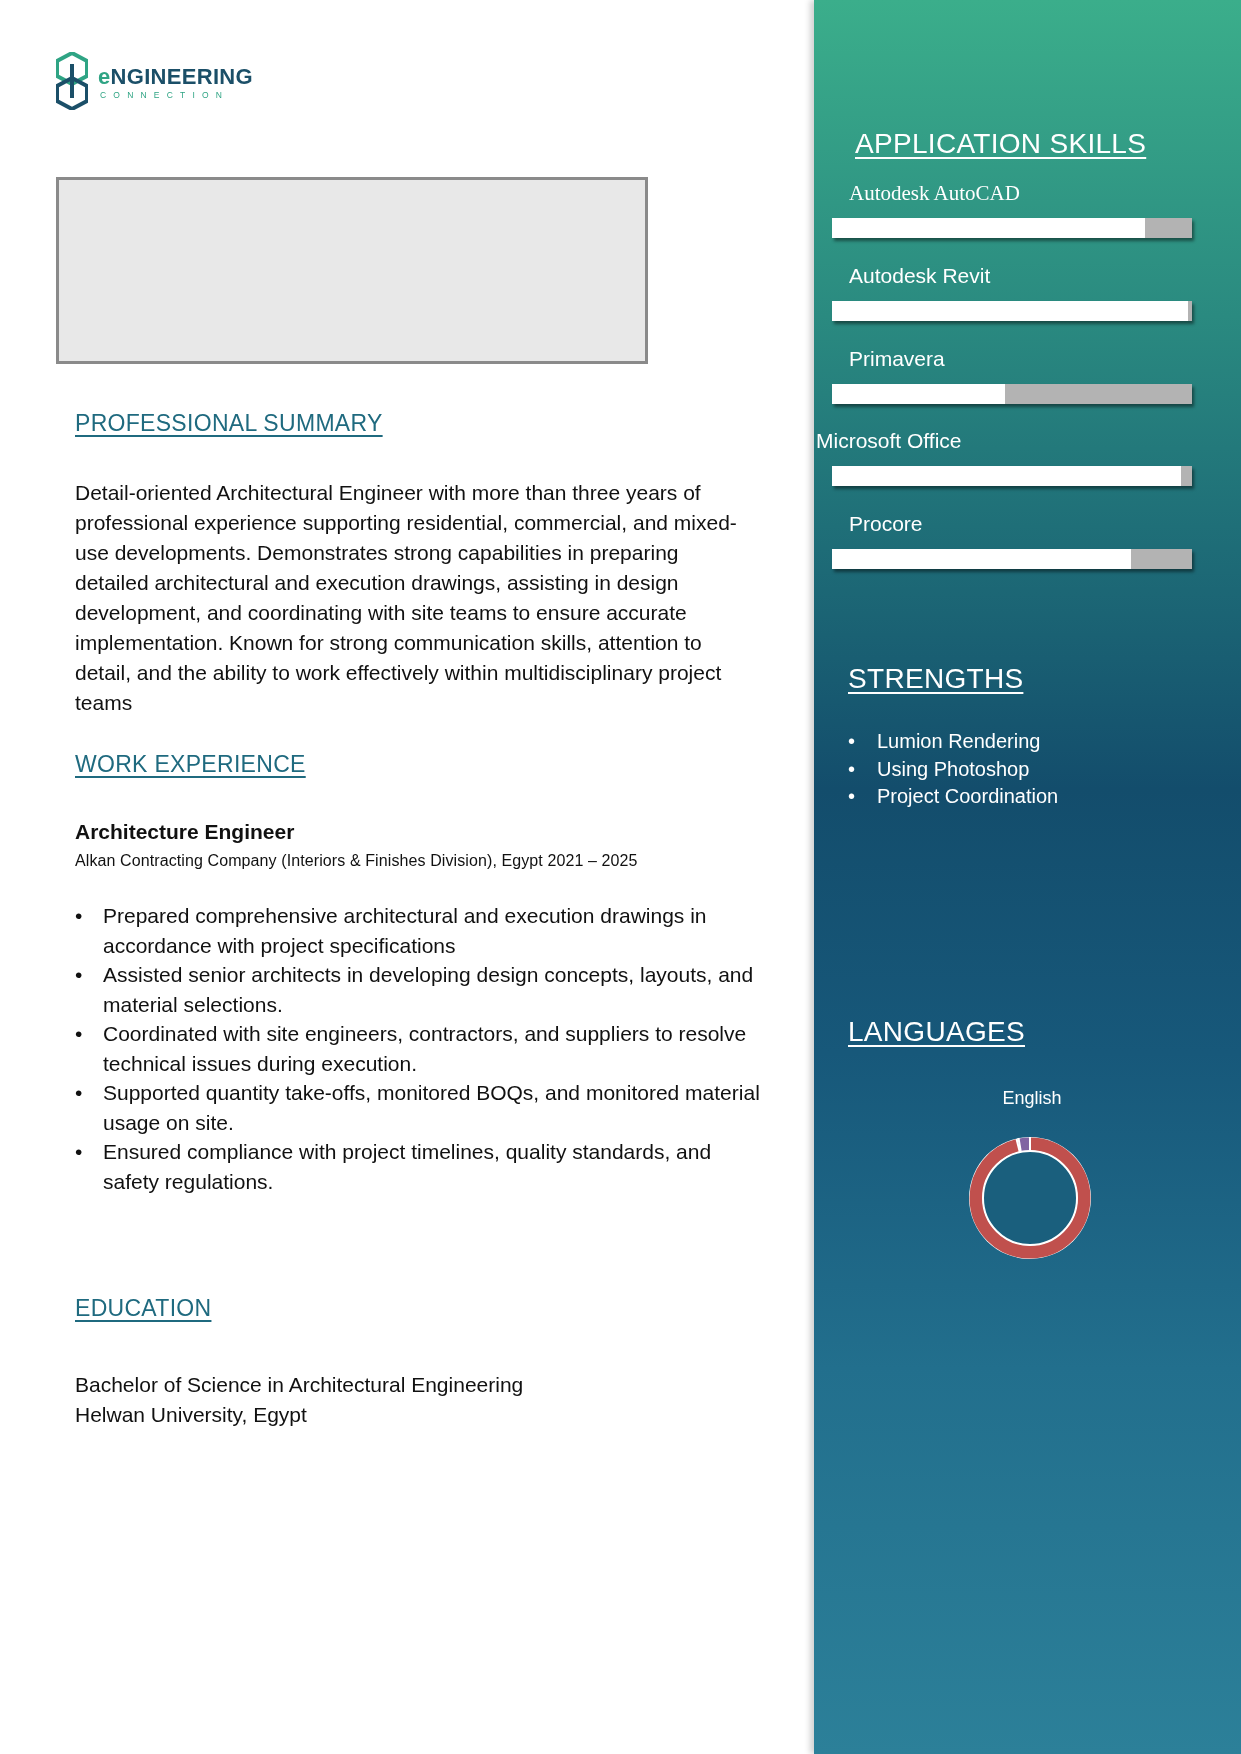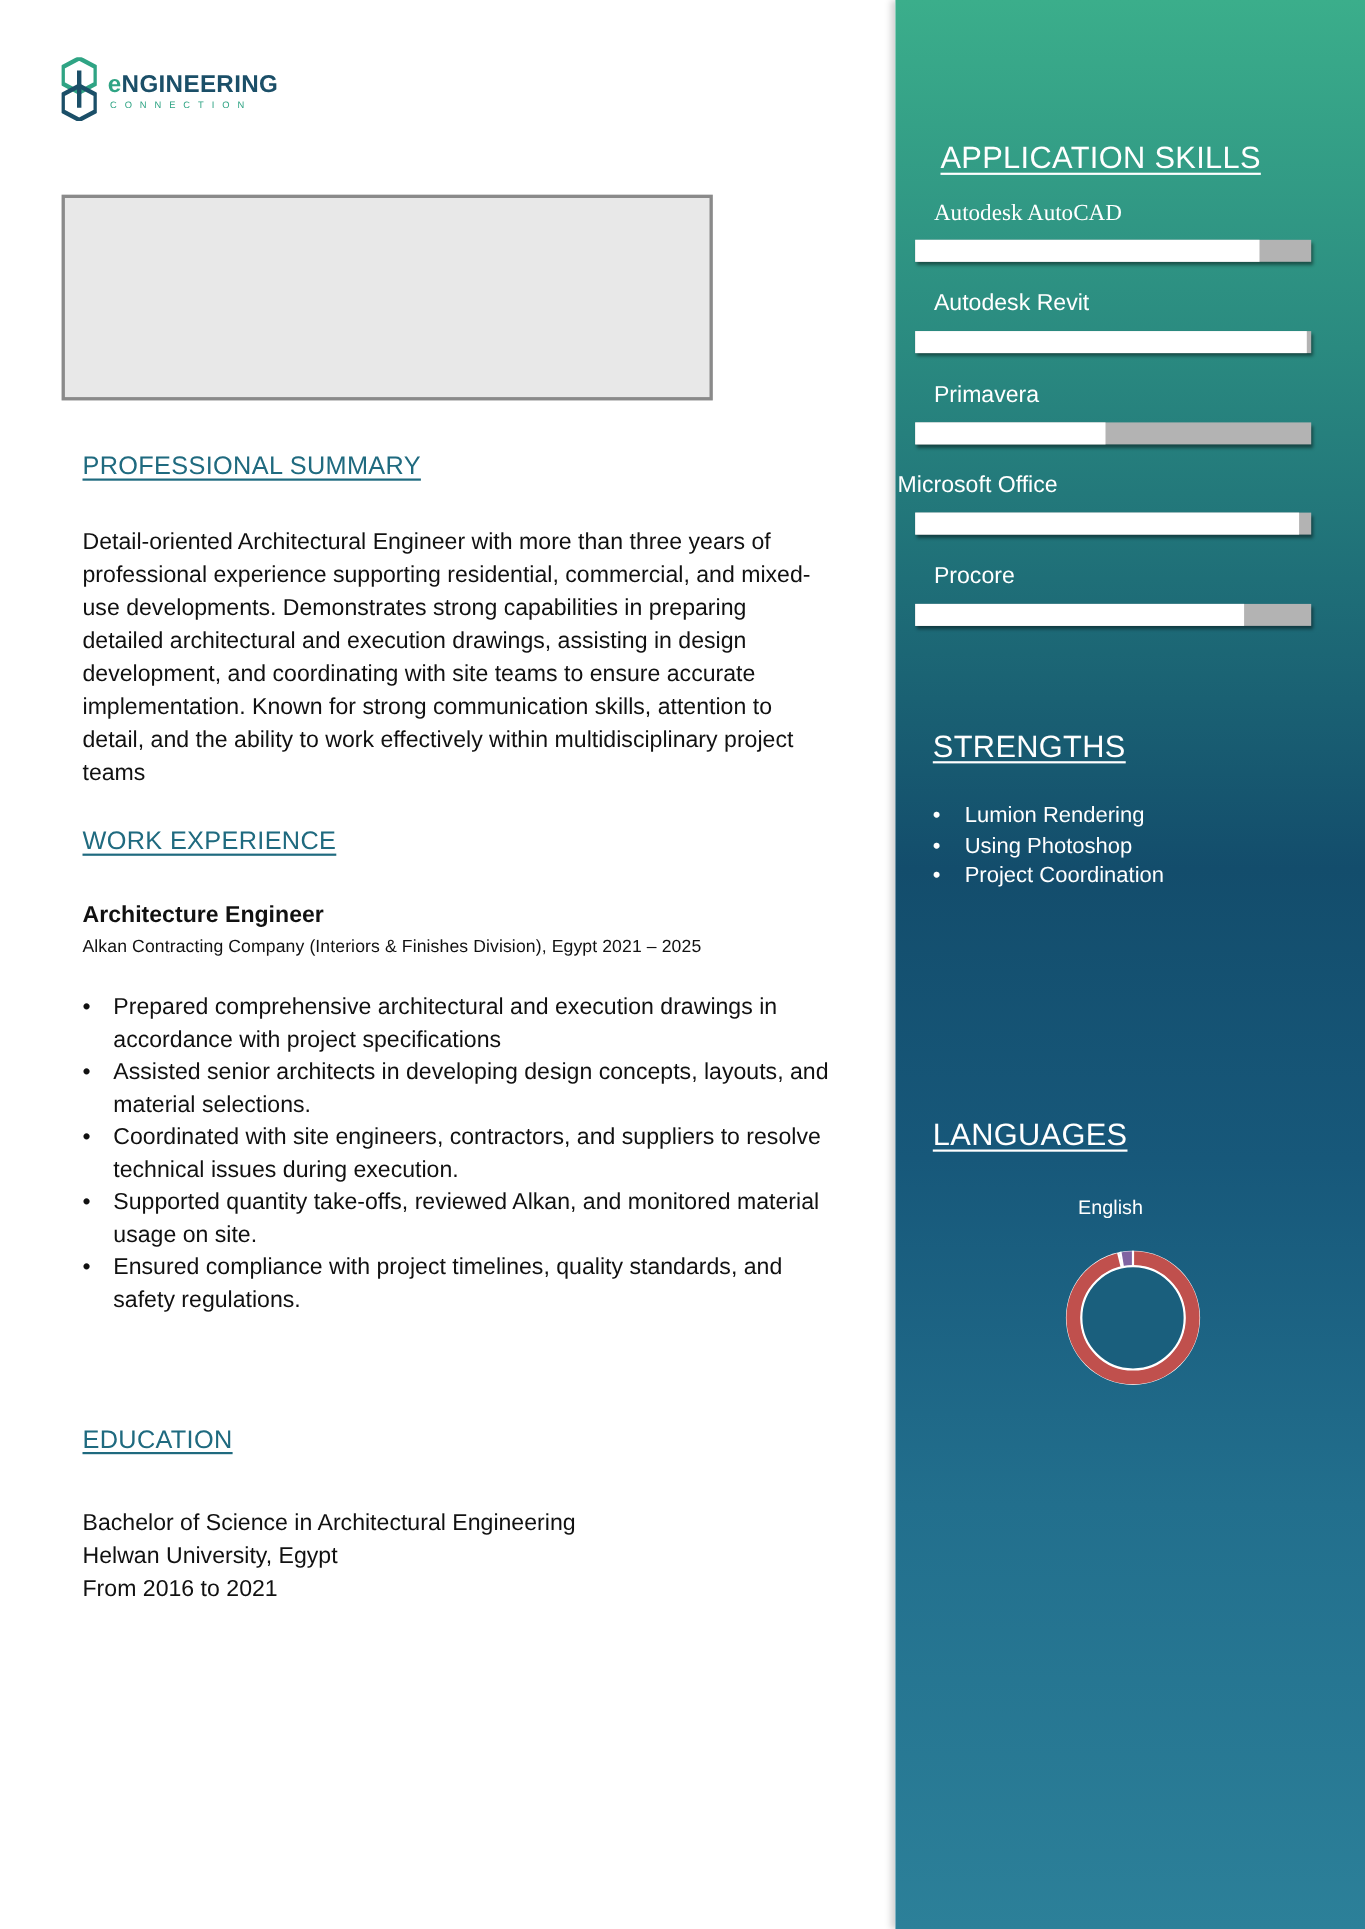--- a/index.html
+++ b/index.html
@@ -33,21 +33,21 @@
   .sidebar { left:814px; top:0; width:427px; height:1754px;
     background:linear-gradient(180deg,#3bae8b 0%,#2a8a80 18%,#1f6f78 30%,#134d6c 45%,#17587a 60%,#226f8d 78%,#2c8099 100%);
     box-shadow:-4px 0 6px rgba(0,0,0,0.18); }
   .side-title { font-size:28px; color:#ffffff; text-decoration:underline; text-underline-offset:4px; text-decoration-thickness:1.5px; letter-spacing:0.3px; }
   .skill-label { font-size:21px; color:#ffffff; }
   .bar { position:absolute; left:832px; width:360px; height:20px; background:#b3b3b3; box-shadow:2px 3px 3px rgba(0,0,0,0.45); }
   .bar-fill { height:100%; background:#ffffff; }
   .strengths { left:848px; top:728px; margin:0; padding:0; list-style:none; }
   .strengths li { position:relative; padding-left:29px; color:#fff; font-size:20px; line-height:27.5px; }
   .strengths li::before { content:"•"; position:absolute; left:0; top:0; }
-  .lang-label { left:980px; top:1088px; width:104px; color:#fff; font-size:18px; }
+  .lang-label { left:980px; top:1088px; width:104px; text-align:center; color:#fff; font-size:18px; }
   .donut { left:967px; top:1135px; width:126px; height:126px; }
 </style>
 </head>
 <body>
 
 <div class="abs logo">
   <svg class="logo-mark" viewBox="0 0 32 58">
     <polygon points="16,1 31,9 31,24 16,32 1,24 1,9" fill="none" stroke="#2fa484" stroke-width="4"></polygon>
     <polygon points="16,26 31,34 31,49 16,57 1,49 1,34" fill="none" stroke="#1b4f68" stroke-width="4"></polygon>
     <line x1="16" y1="12" x2="16" y2="46" stroke="#1b4f68" stroke-width="4"></line>
@@ -61,29 +61,28 @@
 <div class="abs section-title" style="left:75px; top:410px;">PROFESSIONAL SUMMARY</div>
 <div class="abs body-text summary">Detail-oriented Architectural Engineer with more than three years of professional experience supporting residential, commercial, and mixed-use developments. Demonstrates strong capabilities in preparing detailed architectural and execution drawings, assisting in design development, and coordinating with site teams to ensure accurate implementation. Known for strong communication skills, attention to detail, and the ability to work effectively within multidisciplinary project teams</div>
 
 <div class="abs section-title" style="left:75px; top:751px;">WORK EXPERIENCE</div>
 <div class="abs job-title">Architecture Engineer</div>
 <div class="abs job-meta">Alkan Contracting Company (Interiors &amp; Finishes Division), Egypt 2021 – 2025</div>
 <ul class="abs bullets">
   <li>Prepared comprehensive architectural and execution drawings in accordance with project specifications</li>
   <li>Assisted senior architects in developing design concepts, layouts, and material selections.</li>
   <li>Coordinated with site engineers, contractors, and suppliers to resolve technical issues during execution.</li>
-  <li>Supported quantity take-offs, reviewed Alkan, and monitored material usage on site.</li>
+  <li>Supported quantity take-offs, monitored BOQs, and monitored material usage on site.</li>
   <li>Ensured compliance with project timelines, quality standards, and safety regulations.</li>
 </ul>
 
 <div class="abs section-title" style="left:75px; top:1295px;">EDUCATION</div>
 <div class="abs edu">
   <div>Bachelor of Science in Architectural Engineering</div>
   <div>Helwan University, Egypt</div>
-  <div>From 2016 to 2021</div>
 </div>
 
 <div class="abs sidebar"></div>
 
 <div class="abs side-title" style="left:855px; top:128px;">APPLICATION SKILLS</div>
 
 <div class="abs skill-label" style="left:849px; top:181px;font-family:Liberation Serif, serif;">Autodesk AutoCAD</div>
 <div class="bar" style="top:218px;">
     <div class="bar-fill" style="width:87%;"></div>
   </div>

